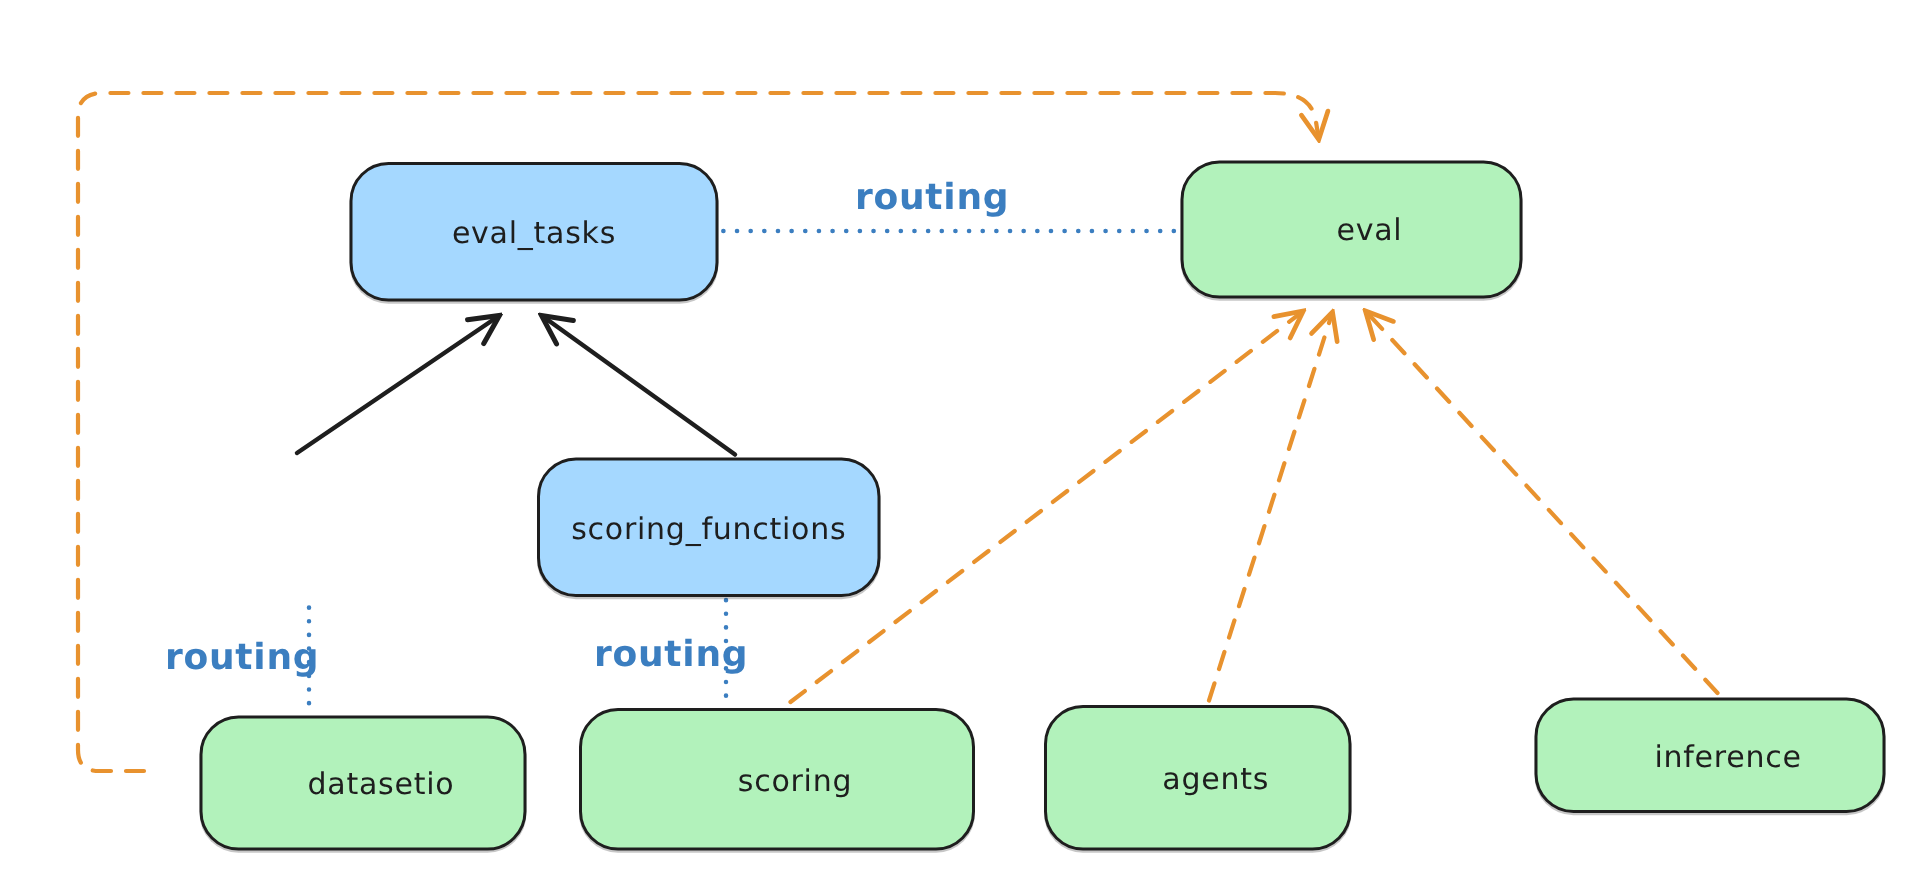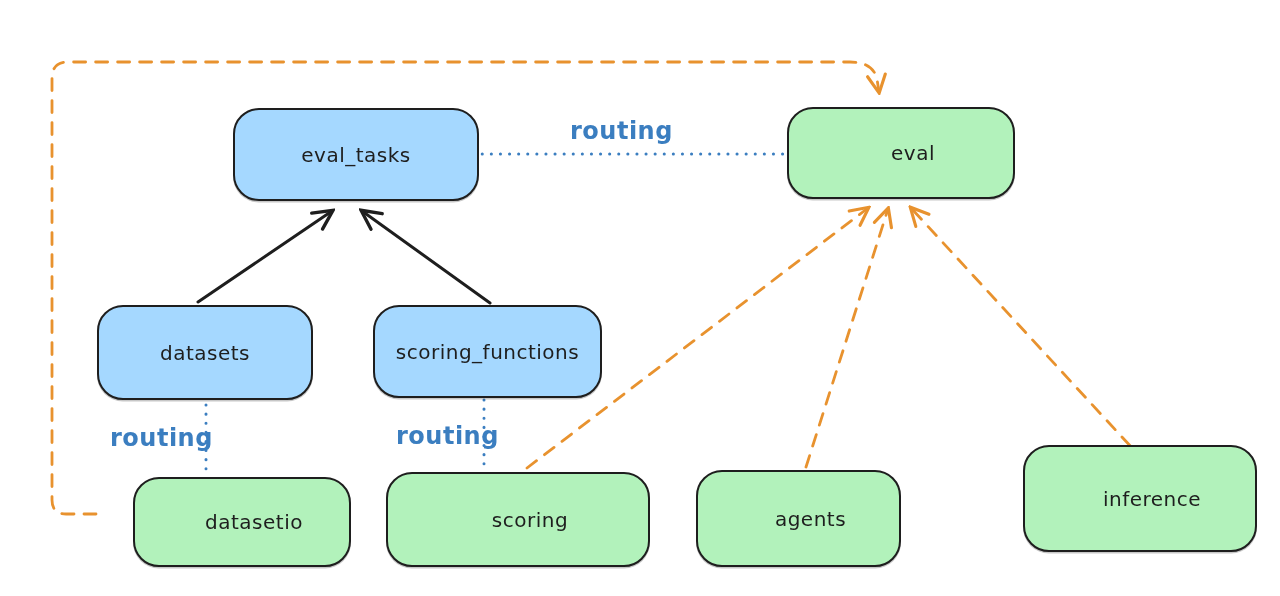--- a/index.html
+++ b/index.html
@@ -70,25 +70,24 @@
 
     <path d="M96,514 L66,514 Q52,514 52,500 L52,78 Q52,62 68,62 L850,62 Q873,62 877,79 L879,92" fill="none" stroke-width="2.8" stroke-linecap="round" stroke-dasharray="12 10" style="stroke: var(--arrow-orange, #e8922e);" marker-end="url(#head-orange)"></path>
     <path d="M527,468 L868,208" fill="none" stroke-width="2.8" stroke-linecap="round" stroke-dasharray="12 10" style="stroke: var(--arrow-orange, #e8922e);" marker-end="url(#head-orange)"></path>
     <path d="M806,467 L888,209" fill="none" stroke-width="2.8" stroke-linecap="round" stroke-dasharray="12 10" style="stroke: var(--arrow-orange, #e8922e);" marker-end="url(#head-orange)"></path>
     <path d="M1145,462 L911,208" fill="none" stroke-width="2.8" stroke-linecap="round" stroke-dasharray="12 10" style="stroke: var(--arrow-orange, #e8922e);" marker-end="url(#head-orange)"></path>
   </svg>
 
   <div class="node blue" style="left:233px; top:108px; width:246px; height:93px;">eval_tasks</div>
   <div class="node green" style="left:787px; top:107px; width:228px; height:92px;">eval</div>
 
-  <div class="node blue" style="left:97px; top:305px; width:216px; height:95px;">datasets</div>
-  <div class="node blue" style="left:373px; top:305px; width:229px; height:93px;">scoring_functions</div>
+  <div class="node blue" style="left:358px; top:305px; width:229px; height:93px;">scoring_functions</div>
 
   <div class="node green" style="left:95px; top:477px; width:218px; height:90px;margin-left:38px;">datasetio</div>
   <div class="node green" style="left:386px; top:472px; width:264px; height:95px;">scoring</div>
   <div class="node green" style="left:696px; top:470px; width:205px; height:97px;">agents</div>
-  <div class="node green" style="left:1023px; top:445px; width:234px; height:107px;">inference</div>
+  <div class="node green" style="left:1023px; top:465px; width:234px; height:77px;">inference</div>
 
   <div class="edge-label" style="left:570px; top:117px; width:96px;">routing</div>
   <div class="edge-label" style="left:110px; top:424px; width:86px;">routing</div>
   <div class="edge-label" style="left:396px; top:422px; width:82px;">routing</div>
 
 </div>
 
 </body></html>

